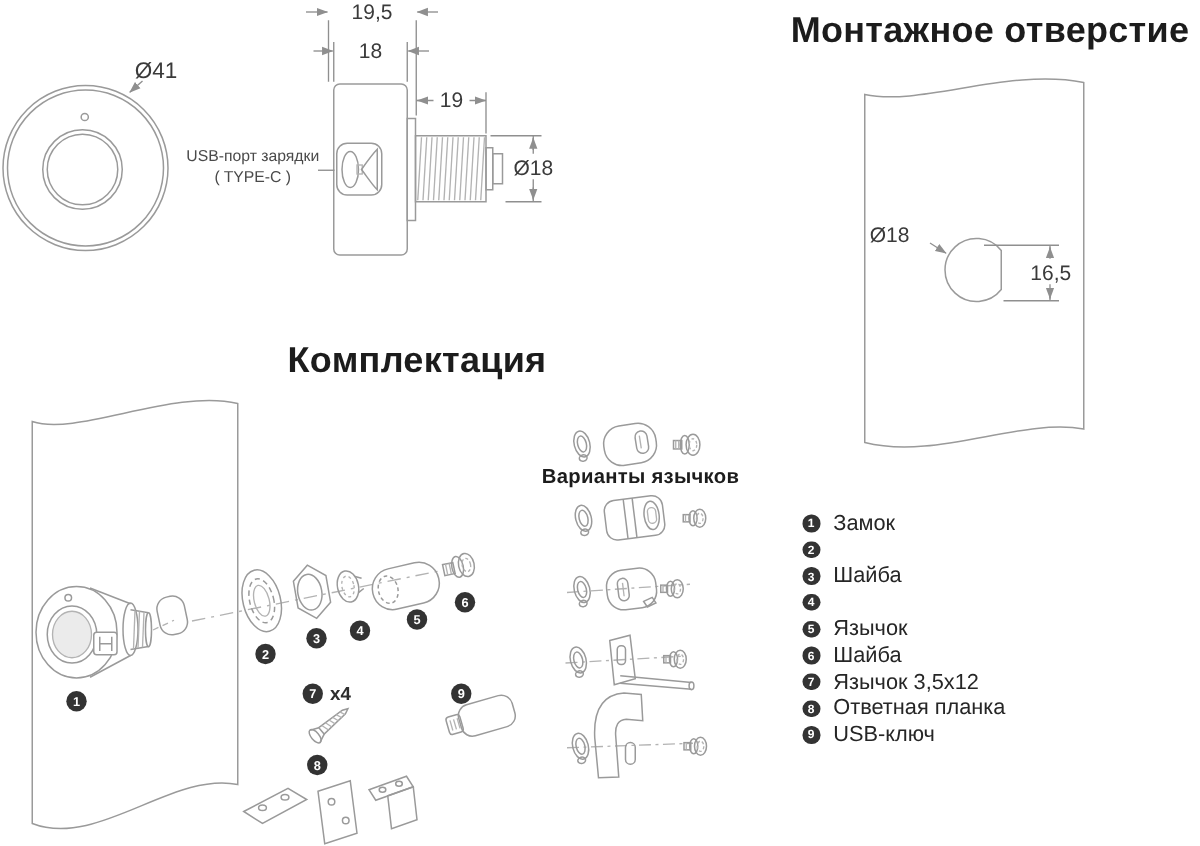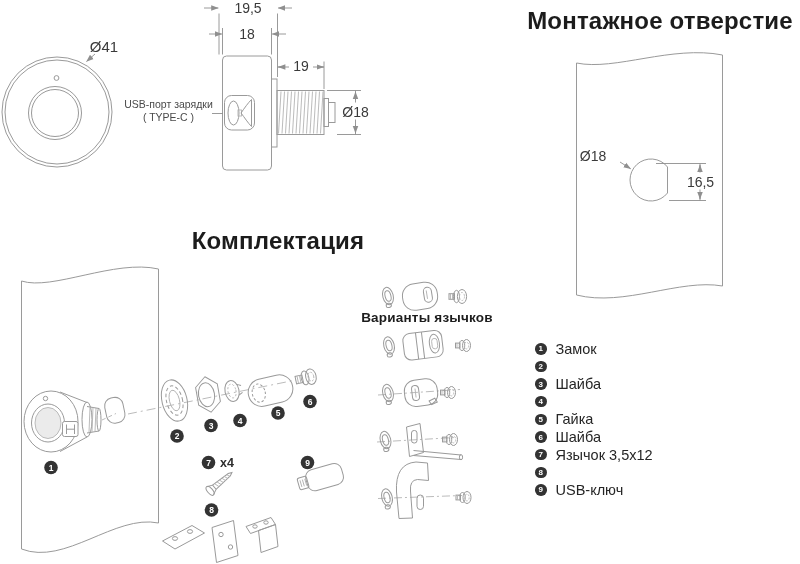--- a/index.html
+++ b/index.html
@@ -366,32 +366,33 @@
   </div>
   <div class="pl-row">
     <span class="pl-badge">3</span>
     <span class="pl-label">Шайба</span>
   </div>
   <div class="pl-row">
     <span class="pl-badge">4</span>
   </div>
   <div class="pl-row">
     <span class="pl-badge">5</span>
-    <span class="pl-label">Гайка</span>
+    <span class="pl-label">Язычок</span>
   </div>
   <div class="pl-row">
     <span class="pl-badge">6</span>
     <span class="pl-label">Шайба</span>
   </div>
   <div class="pl-row">
     <span class="pl-badge">7</span>
     <span class="pl-label">Язычок 3,5х12</span>
   </div>
   <div class="pl-row">
     <span class="pl-badge">8</span>
+    <span class="pl-label">Ответная планка</span>
   </div>
   <div class="pl-row">
     <span class="pl-badge">9</span>
     <span class="pl-label">USB-ключ</span>
   </div>
 </div>
 
 </div>
 
 </body></html>

